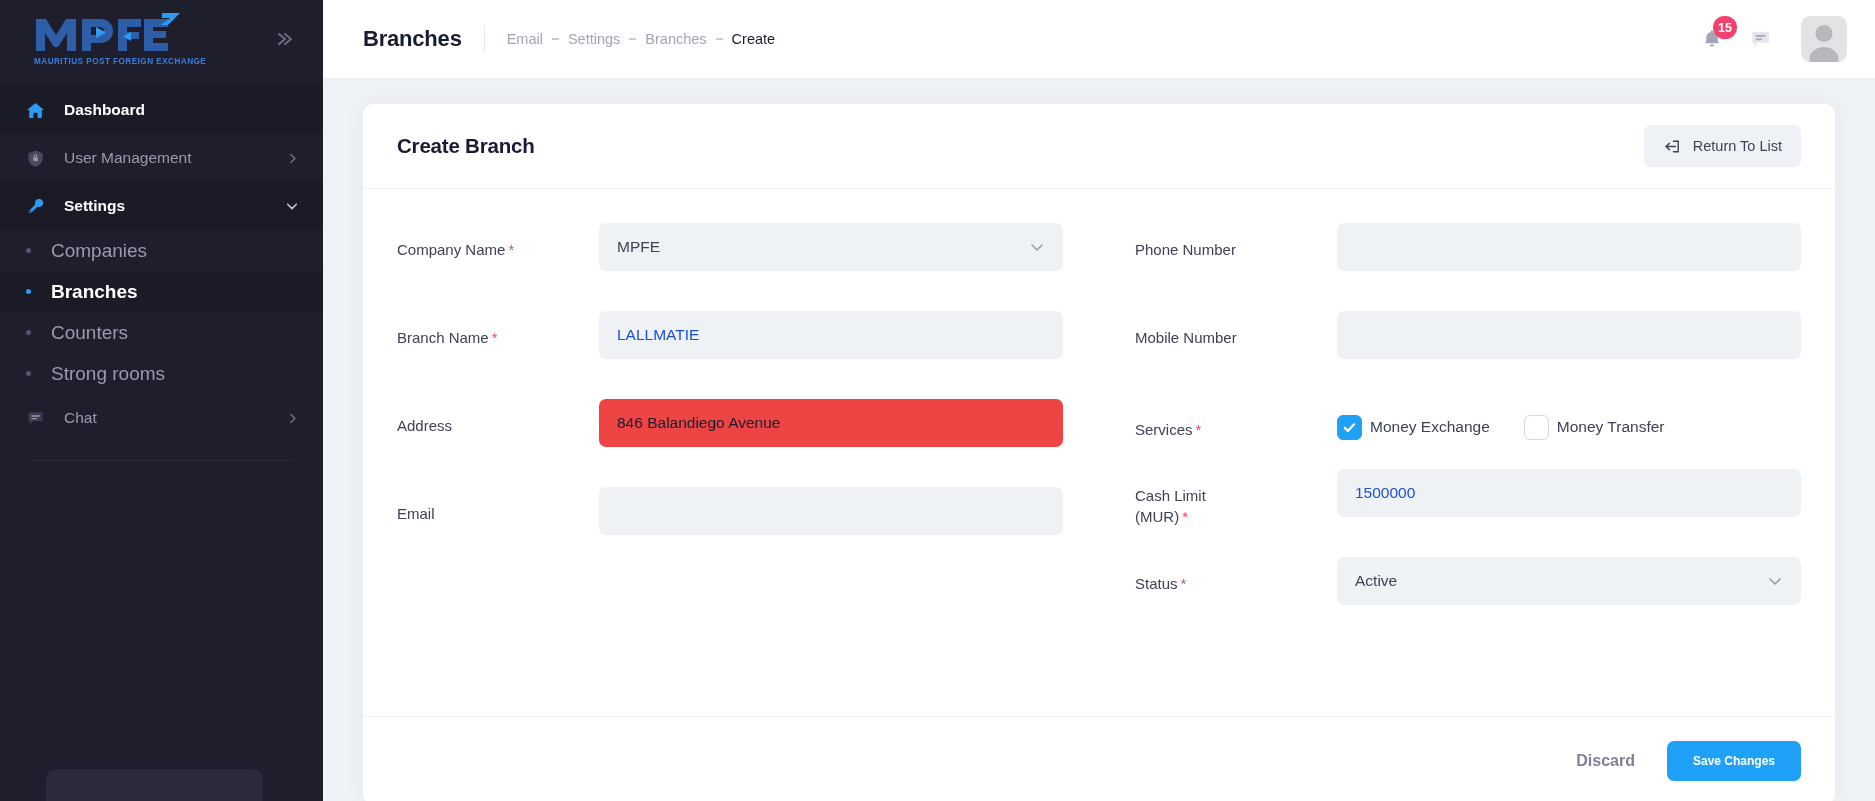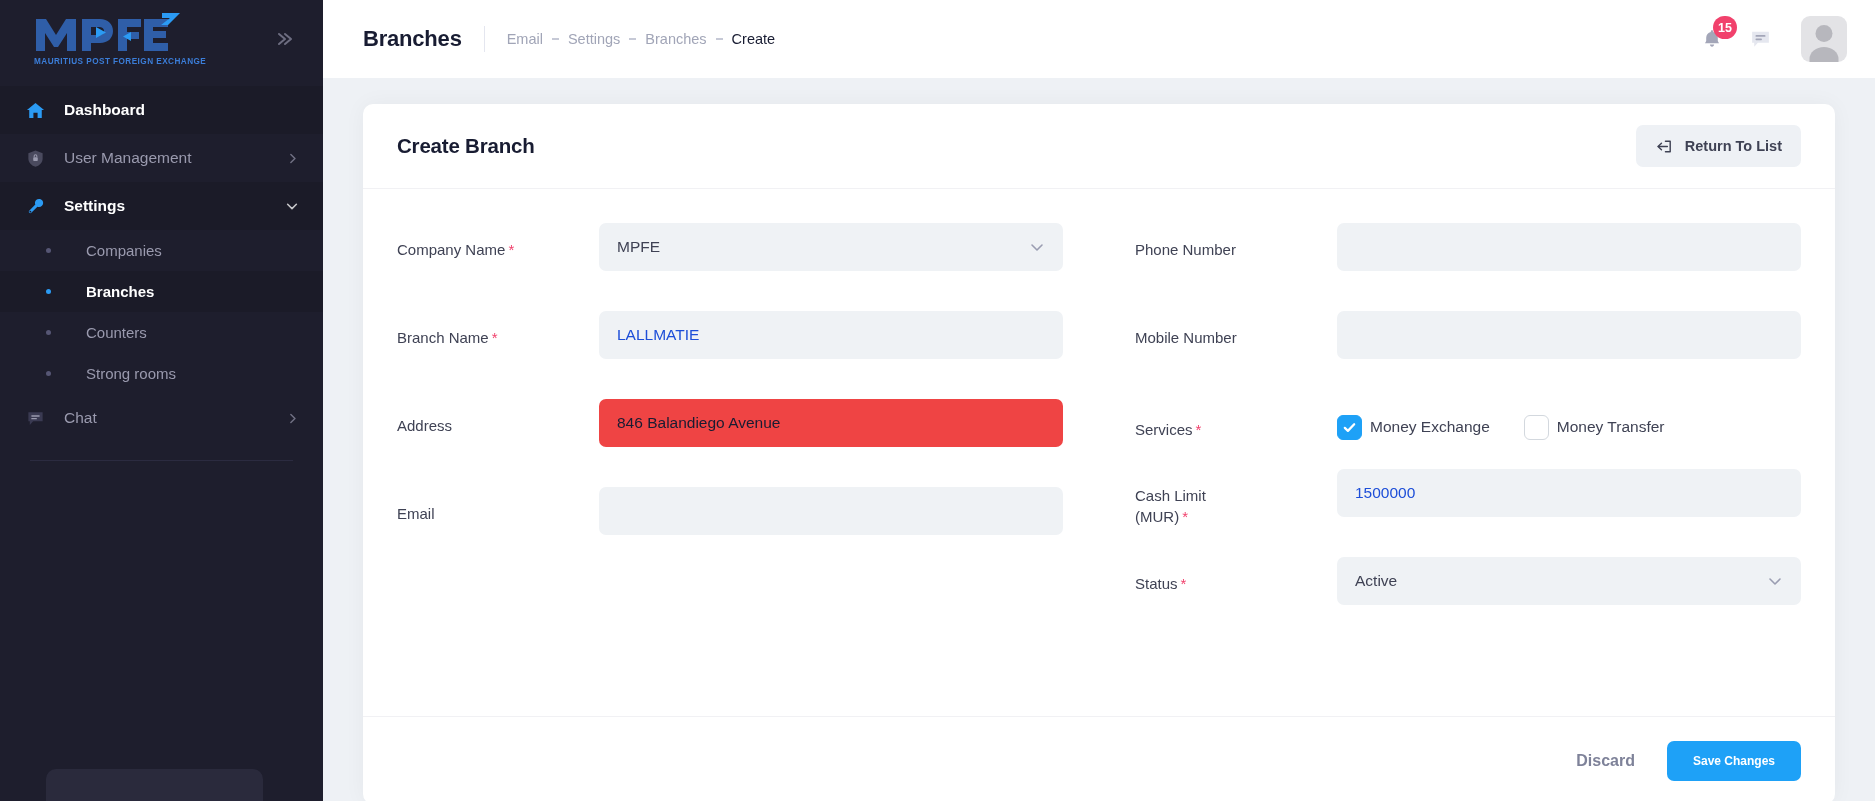--- a/index.html
+++ b/index.html
@@ -88,25 +88,24 @@
     display: flex; align-items: center; justify-content: flex-start;
     margin-right: 12px;
   }
   .nav-item .nav-label { flex: 1 1 auto; white-space: nowrap; }
   .nav-item .nav-arrow { opacity: .75; display:flex; align-items:center; }
 
   .sub-item {
     display: flex;
     align-items: center;
     height: 41px;
-    padding-left: 46px;
+    padding-left: 26px;
     color: #9a9aae;
-    font-size: 15px;
+    font-size: 19px;
     cursor: pointer;
-    gap: 15px;
   }
   .sub-item.active { background: #1b1b28; color: #ffffff; font-weight: 600; }
   .bullet {
     width: 5px; height: 5px; border-radius: 50%;
     background: #565674; margin-right: 20px; flex: 0 0 5px;
   }
   .sub-item.active .bullet { background: #2b9bf4; }
 
   .nav-divider {
     height: 1px;
@@ -246,21 +245,21 @@
     display: inline-flex;
     align-items: center;
     justify-content: center;
   }
   .btn-light {
     background: #eef1f5;
     color: #3f4254;
     height: 42px;
     padding: 0 19px;
     font-size: 14.5px;
-    font-weight: 700;
+    font-weight: 400;
     gap: 11px;
   }
 
   .card-body {
     flex: 1 1 auto;
     padding: 34px 34px 10px 34px;
     display: flex;
     gap: 0;
   }
   .col { width: 50%; padding-right: 0; }

